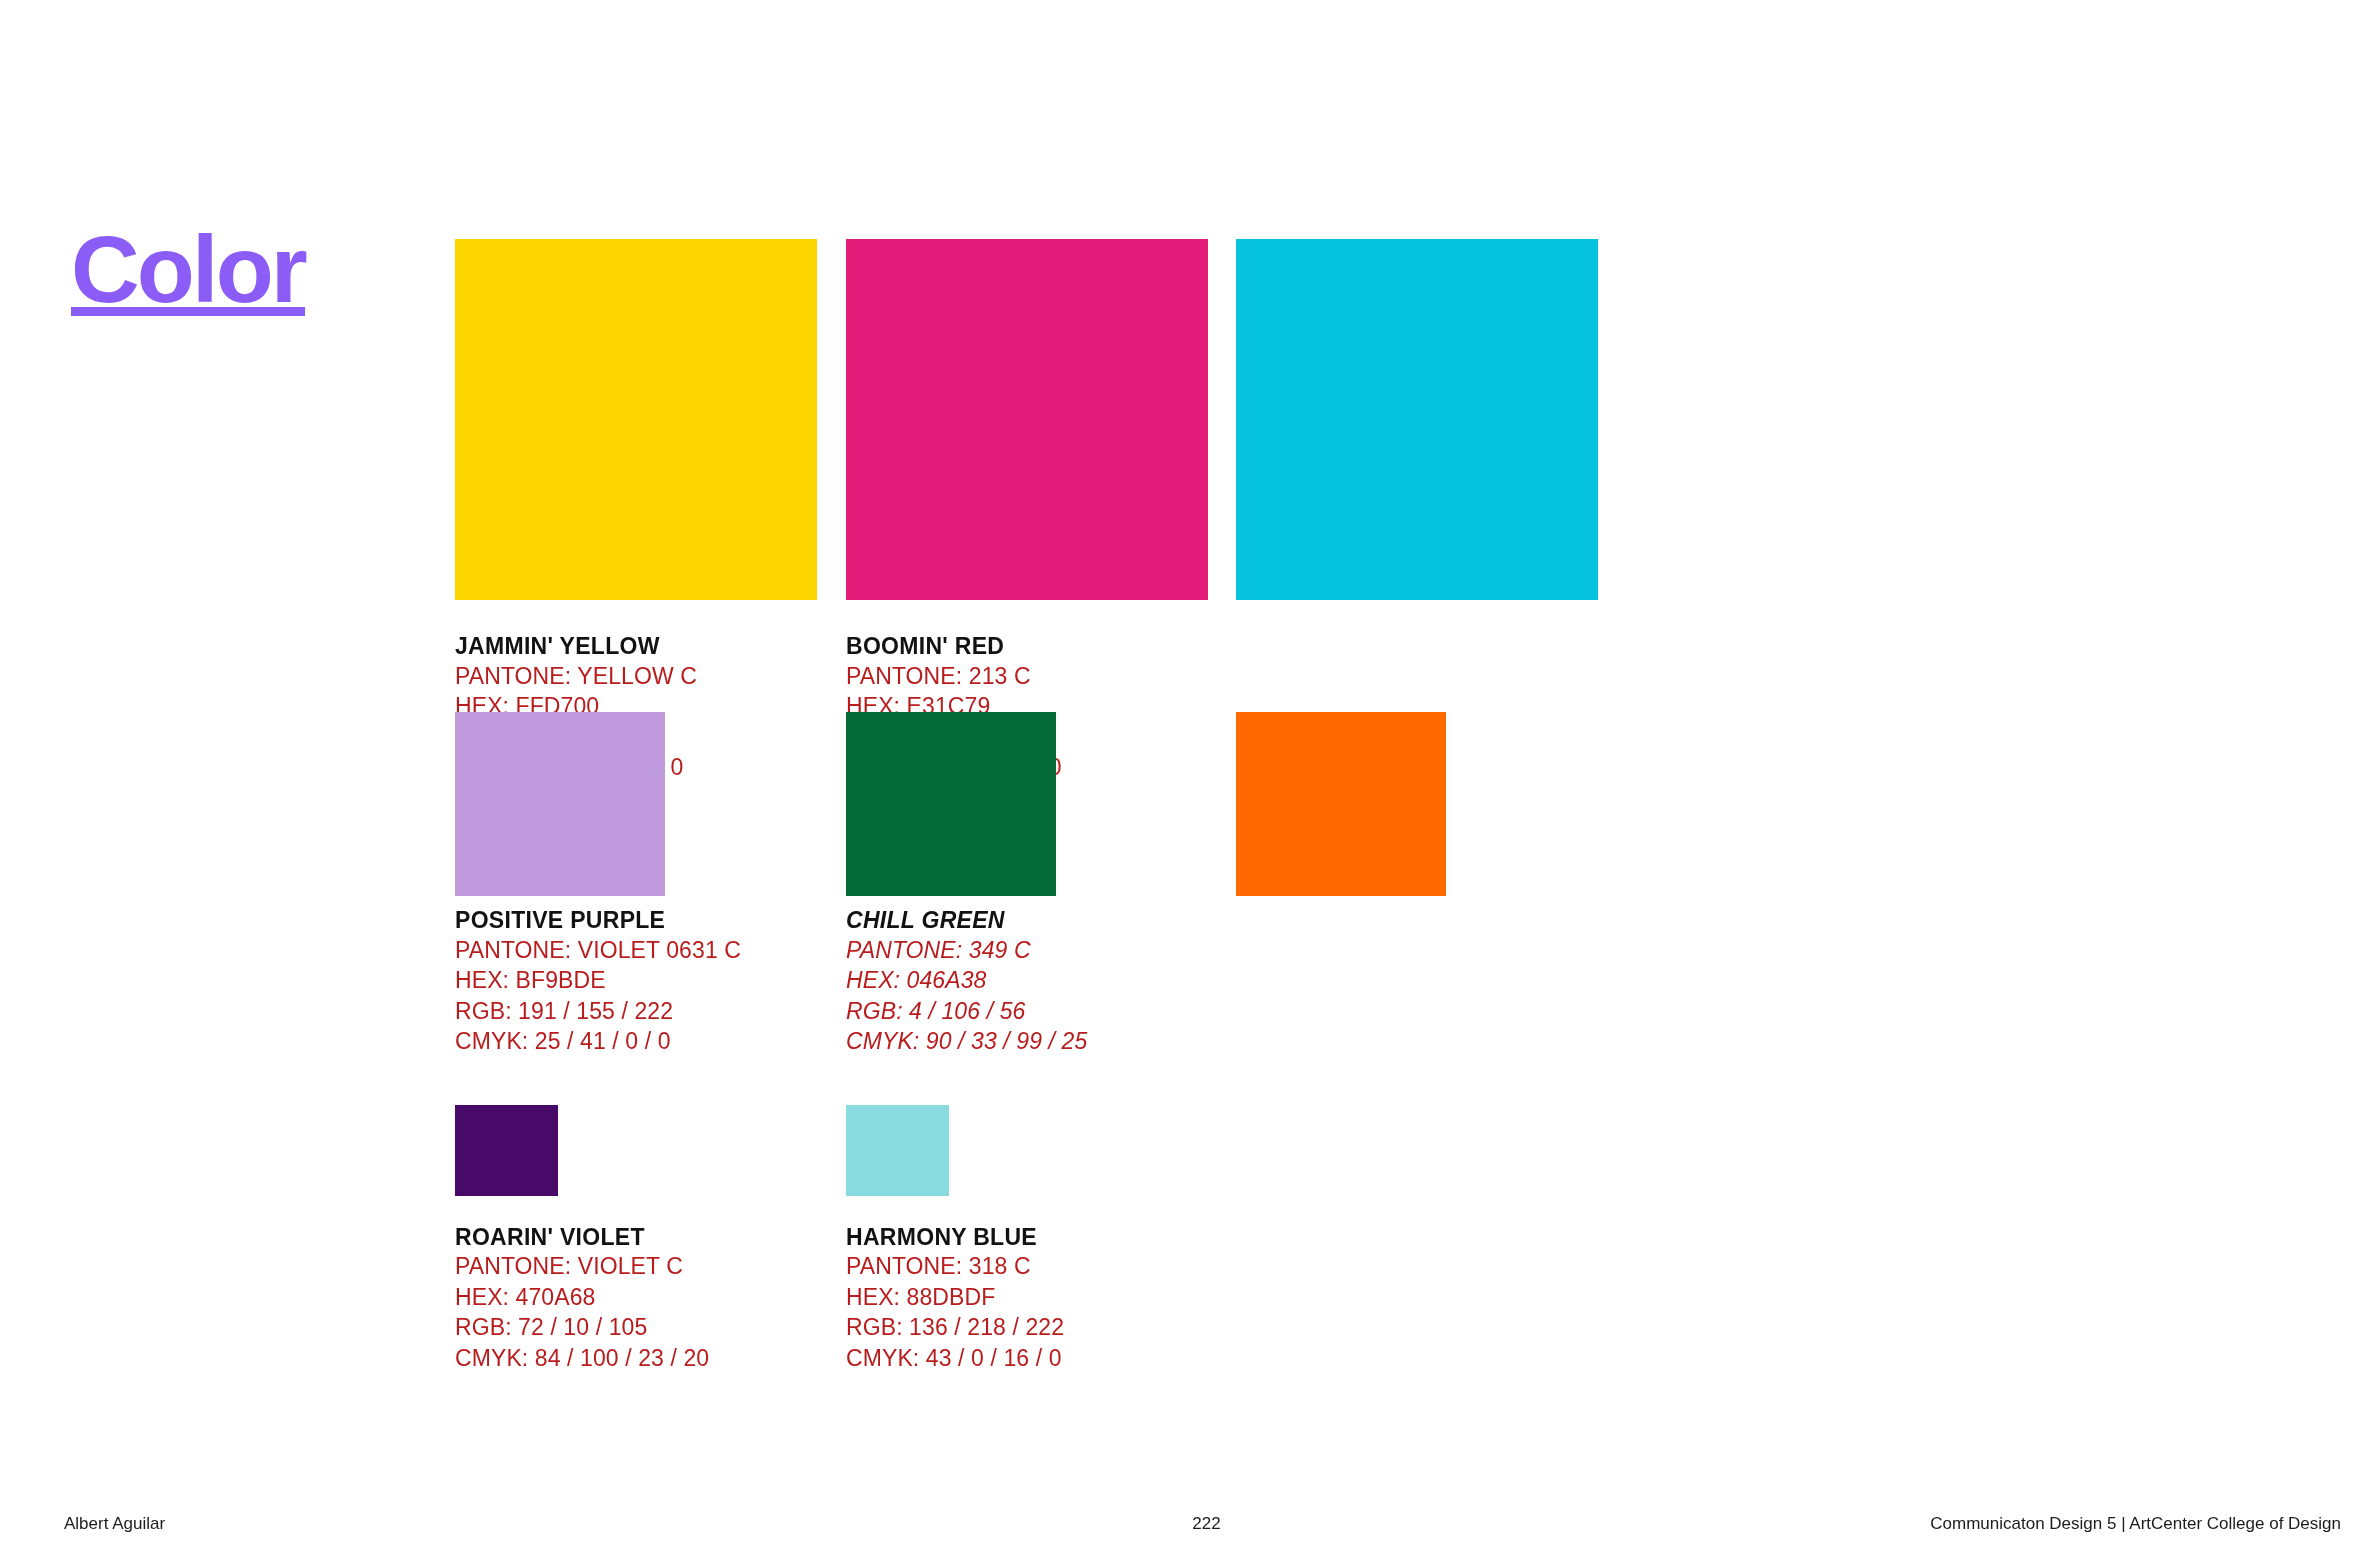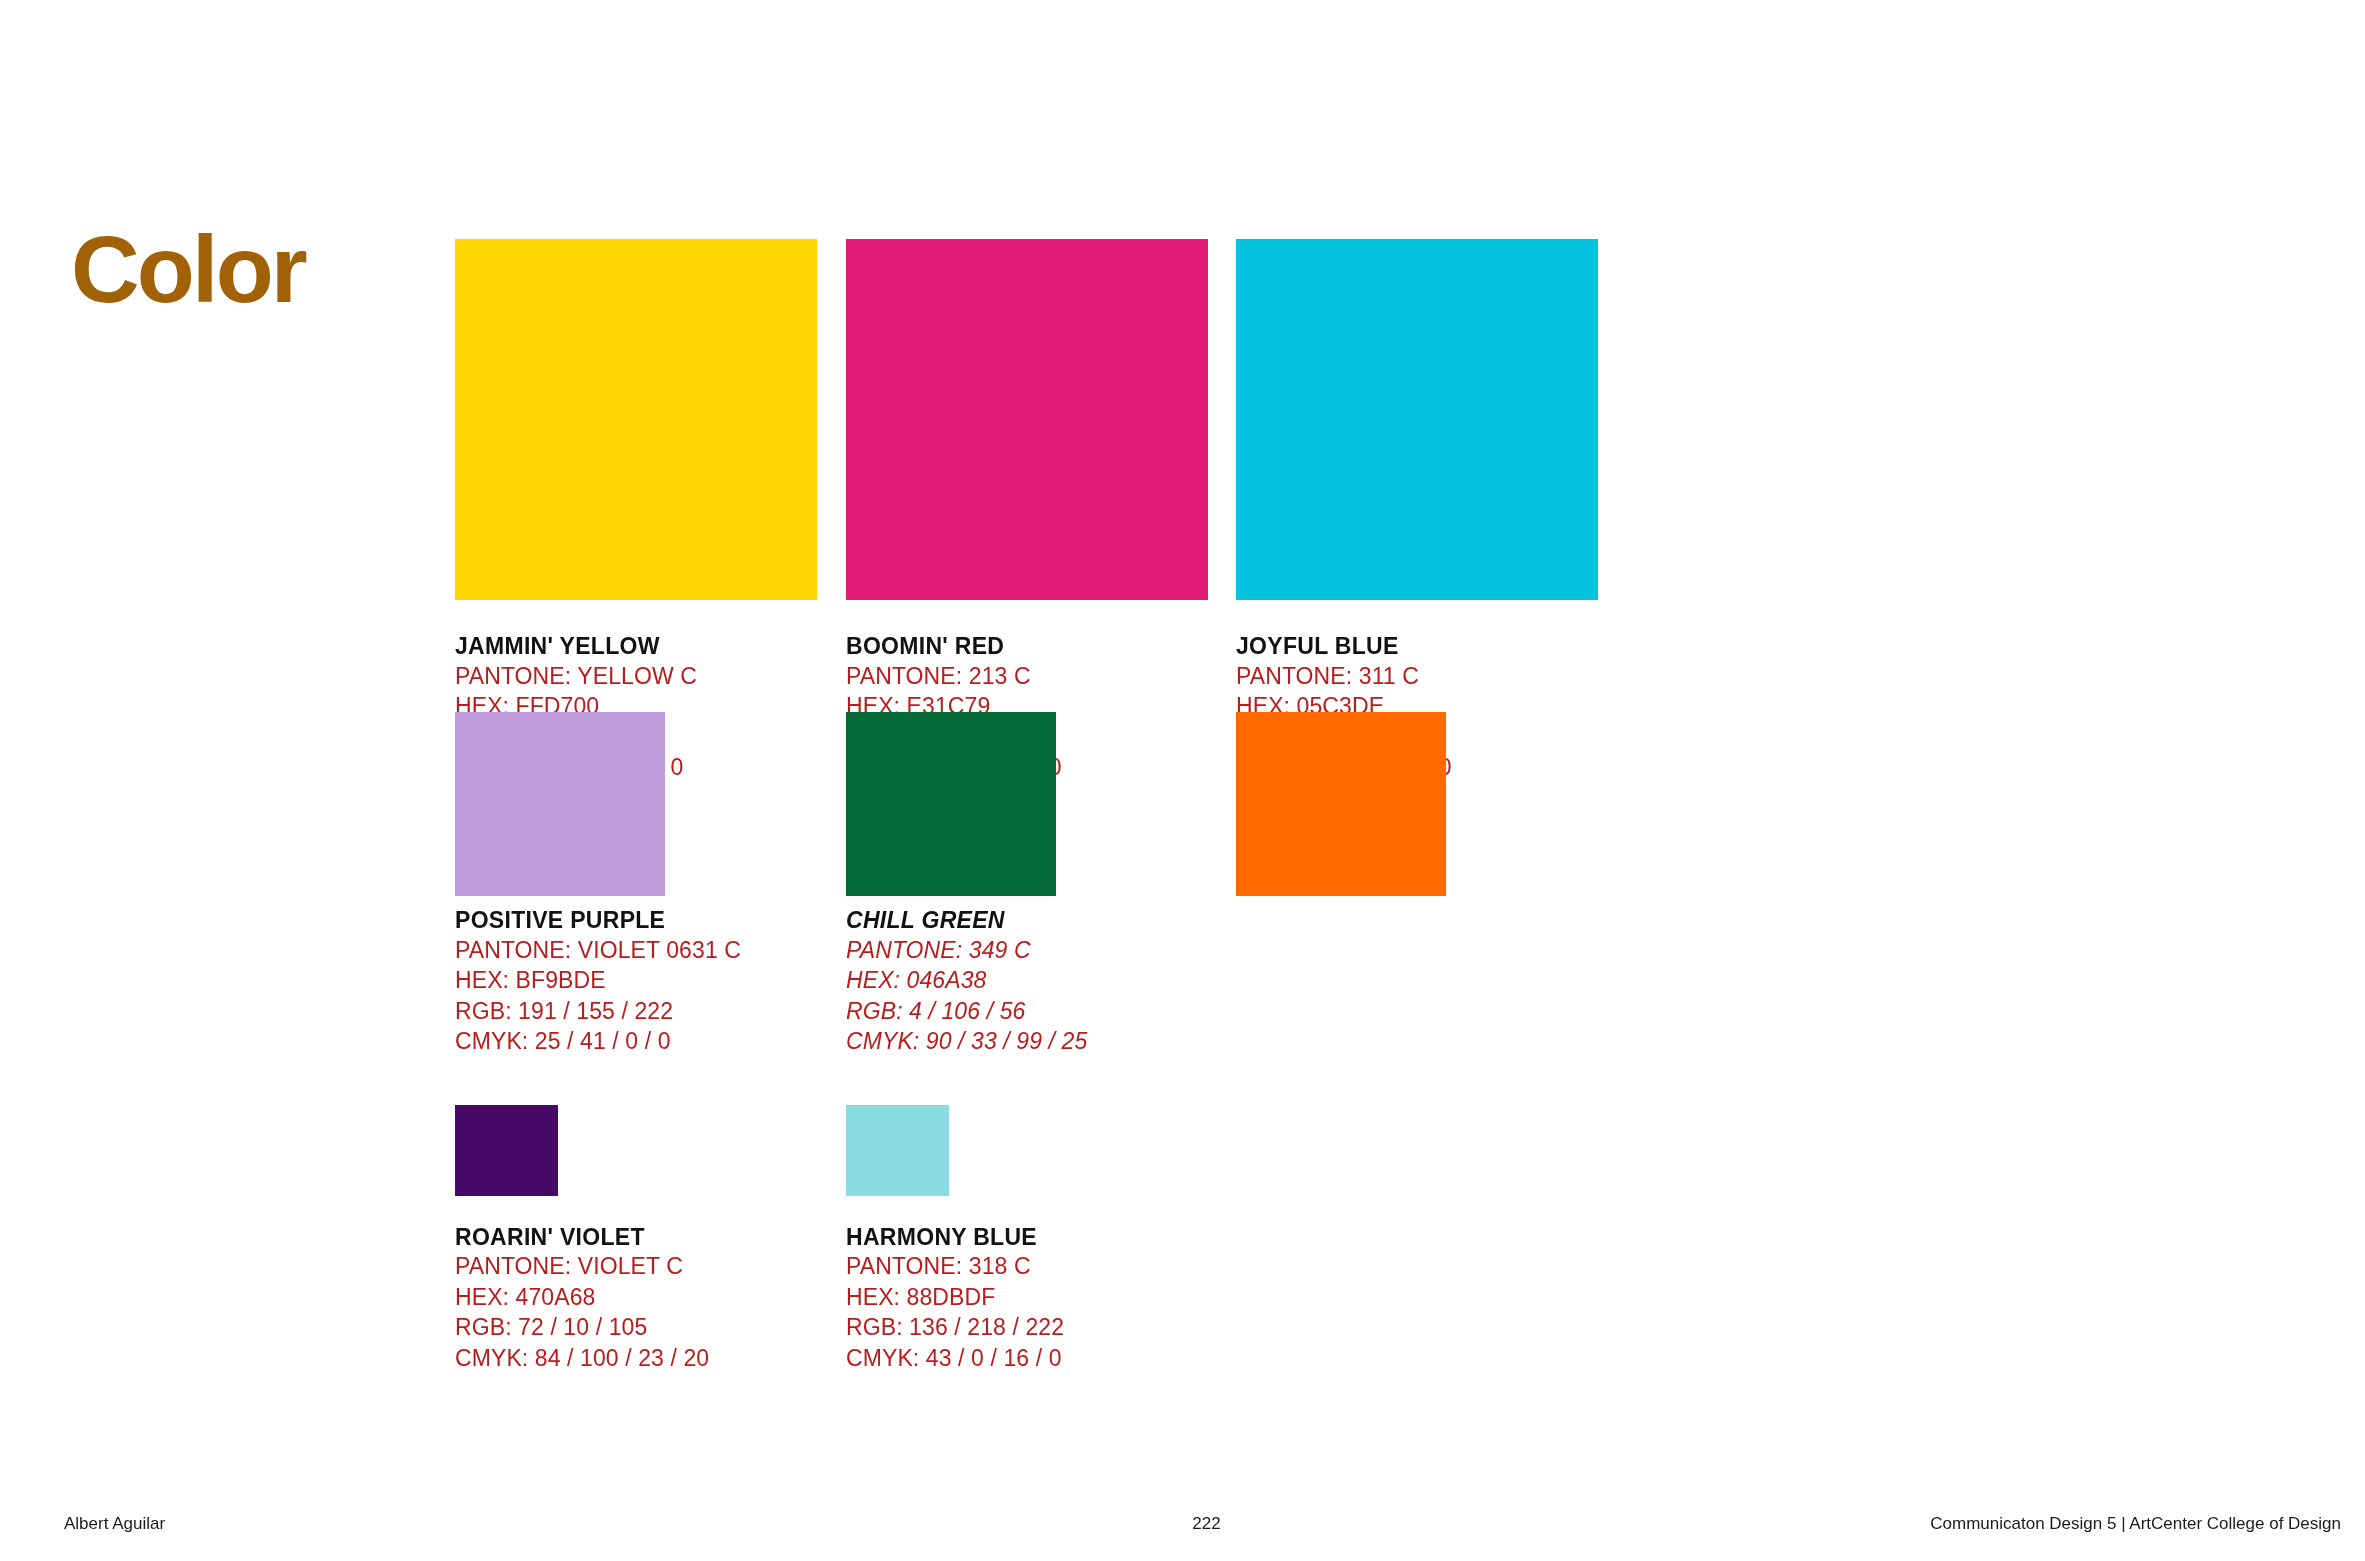--- a/index.html
+++ b/index.html
@@ -24,22 +24,23 @@
 
   
   .page-title {
     position: absolute;
     left: 71px;
     top: 222px;
     font-size: 95px;
     font-weight: 800;
     letter-spacing: -2.8px;
     line-height: 1;
-    color: #a16207;
-    white-space: nowrap;
+    color: #8b5cf6;
+    white-space: nowrap;
+    text-decoration: underline;
   }
 
   
   .grid {
     position: absolute;
     left: 455px;
     top: 239px;
     width: 1561px;
   }
 
@@ -153,27 +154,20 @@
           <div class="swatch-name">BOOMIN' RED</div>
           <div class="spec-line">PANTONE: 213 C</div>
           <div class="spec-line">HEX: E31C79</div>
           <div class="spec-line">RGB: 226 / 29 / 121</div>
           <div class="spec-line">CMYK: 5 / 98 / 20 / 0</div>
         </div>
       </div>
 
       <div class="cell" style="left:781px;">
         <div class="swatch" style="background-color: rgb(5, 195, 222);"></div>
-        <div class="caption">
-          <div class="swatch-name">JOYFUL BLUE</div>
-          <div class="spec-line">PANTONE: 311 C</div>
-          <div class="spec-line">HEX: 05C3DE</div>
-          <div class="spec-line">RGB: 4 / 196 / 222</div>
-          <div class="spec-line">CMYK: 67 / 0 / 13 / 0</div>
-        </div>
       </div>
     </div>
 
     <div class="row row-2">
       <div class="cell" style="left:0px;">
         <div class="swatch" style="background-color: rgb(191, 155, 222);"></div>
         <div class="caption">
           <div class="swatch-name">POSITIVE PURPLE</div>
           <div class="spec-line">PANTONE: VIOLET 0631 C</div>
           <div class="spec-line">HEX: BF9BDE</div>

